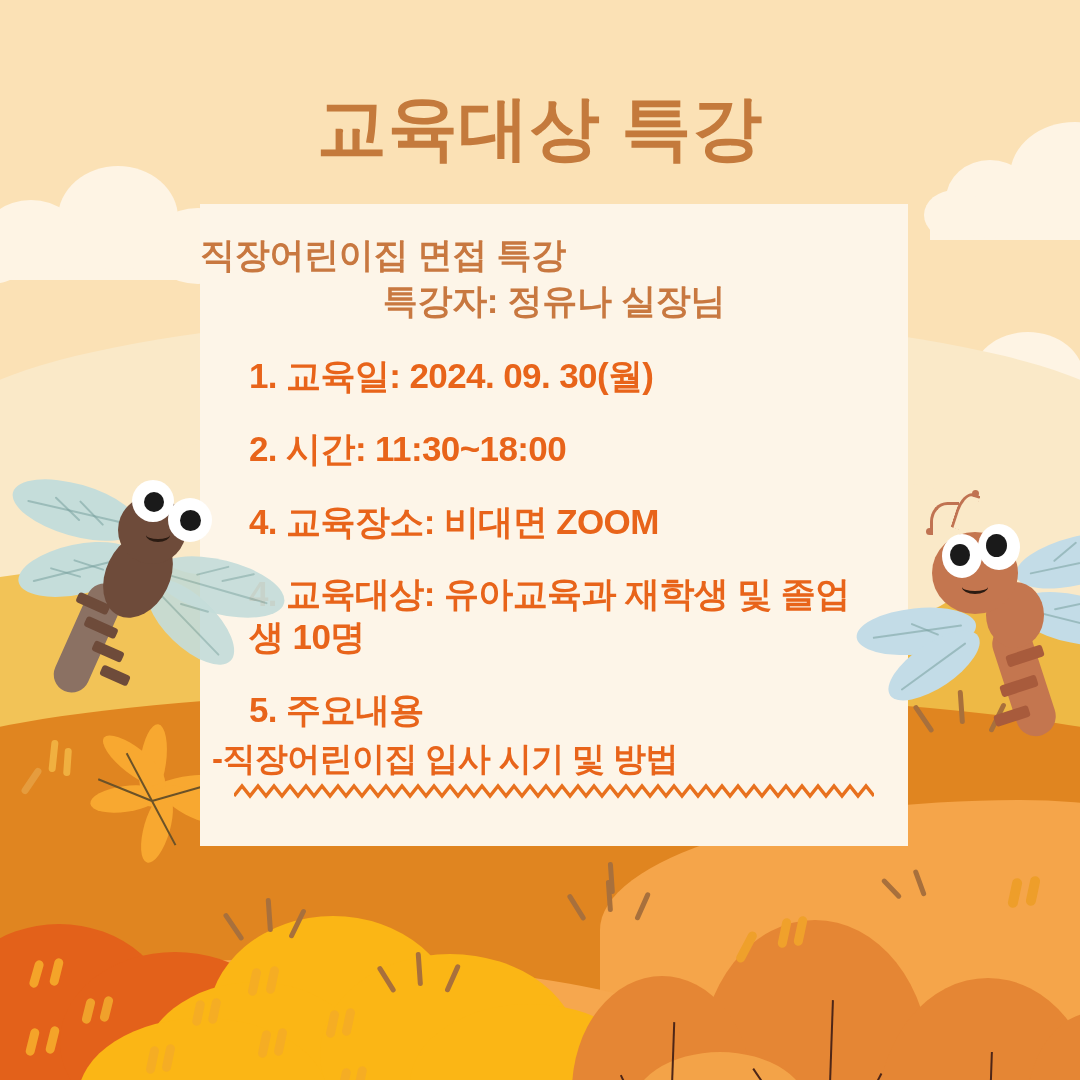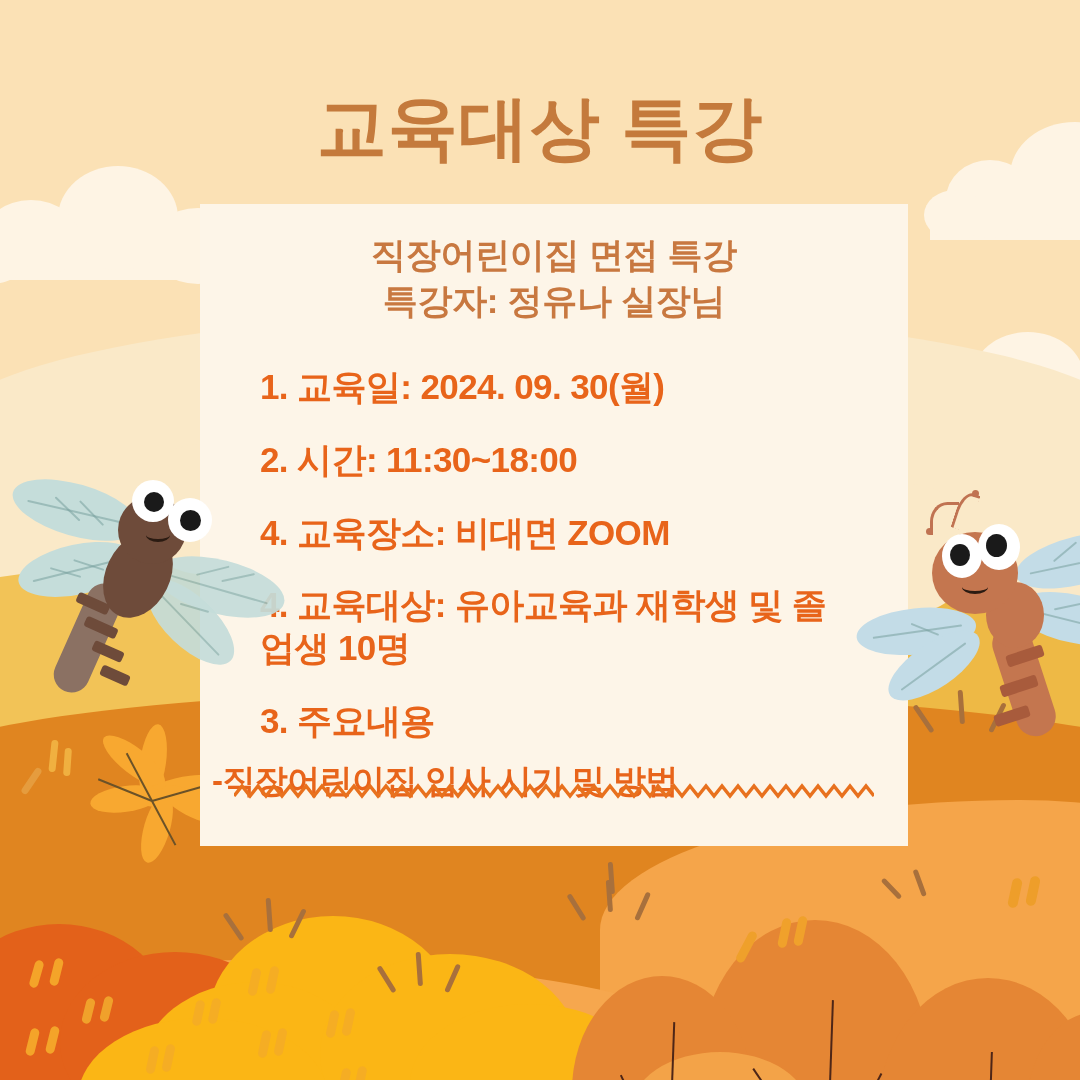--- a/index.html
+++ b/index.html
@@ -197,39 +197,38 @@
     left: 200px; top: 204px;
     width: 708px; height: 642px;
     background: #FDF5E8;
     z-index: 30;
     box-sizing: border-box;
   }
 
   .card-heading {
     margin: 0;
     padding-top: 28px;
-    text-align: center;
     color: #C87840;
     font-size: 35px;
     font-weight: 900;
     line-height: 1.32;
     letter-spacing: -0.3px;
   }
   .card-subheading {
     margin: 0;
     text-align: center;
     color: #C87840;
     font-size: 35px;
     font-weight: 900;
     line-height: 1.32;
     letter-spacing: -0.3px;
   }
 
   .items {
-    margin: 16px;
+    margin: 5px;
     padding: 26px 34px 0 44px;
     list-style: none;
     color: #E8641A;
     font-size: 35px;
     font-weight: 900;
     letter-spacing: -0.6px;
   }
   .items li {
     margin: 0 0 30px 0;
     line-height: 1.22;
@@ -471,21 +470,21 @@
 
   <div class="card">
     <div class="card-heading">직장어린이집 면접 특강</div>
     <div class="card-subheading">특강자: 정유나 실장님</div>
 
     <ul class="items">
       <li>1. 교육일: 2024. 09. 30(월)</li>
       <li>2. 시간: 11:30~18:00</li>
       <li>4. 교육장소: 비대면 ZOOM</li>
       <li>4. 교육대상: 유아교육과 재학생 및 졸업생 10명</li>
-      <li class="tight">3. 주요내용</li>
+      <li class="tight">5. 주요내용</li>
     </ul>
 
     <ul class="subitems">
       <li>-직장어린이집 입사 시기 및 방법</li>
     </ul>
 
     <svg class="zigzag" viewBox="0 0 640 20" preserveAspectRatio="none" aria-hidden="true">
       <polyline points="0,14 8,4 16,14 24,4 32,14 40,4 48,14 56,4 64,14 72,4 80,14 88,4 96,14 104,4 112,14 120,4 128,14 136,4 144,14 152,4 160,14 168,4 176,14 184,4 192,14 200,4 208,14 216,4 224,14 232,4 240,14 248,4 256,14 264,4 272,14 280,4 288,14 296,4 304,14 312,4 320,14 328,4 336,14 344,4 352,14 360,4 368,14 376,4 384,14 392,4 400,14 408,4 416,14 424,4 432,14 440,4 448,14 456,4 464,14 472,4 480,14 488,4 496,14 504,4 512,14 520,4 528,14 536,4 544,14 552,4 560,14 568,4 576,14 584,4 592,14 600,4 608,14 616,4 624,14 632,4 640,14" fill="none" stroke="#E8711E" stroke-width="3.5" stroke-linejoin="miter"></polyline>
     </svg>
   </div>

